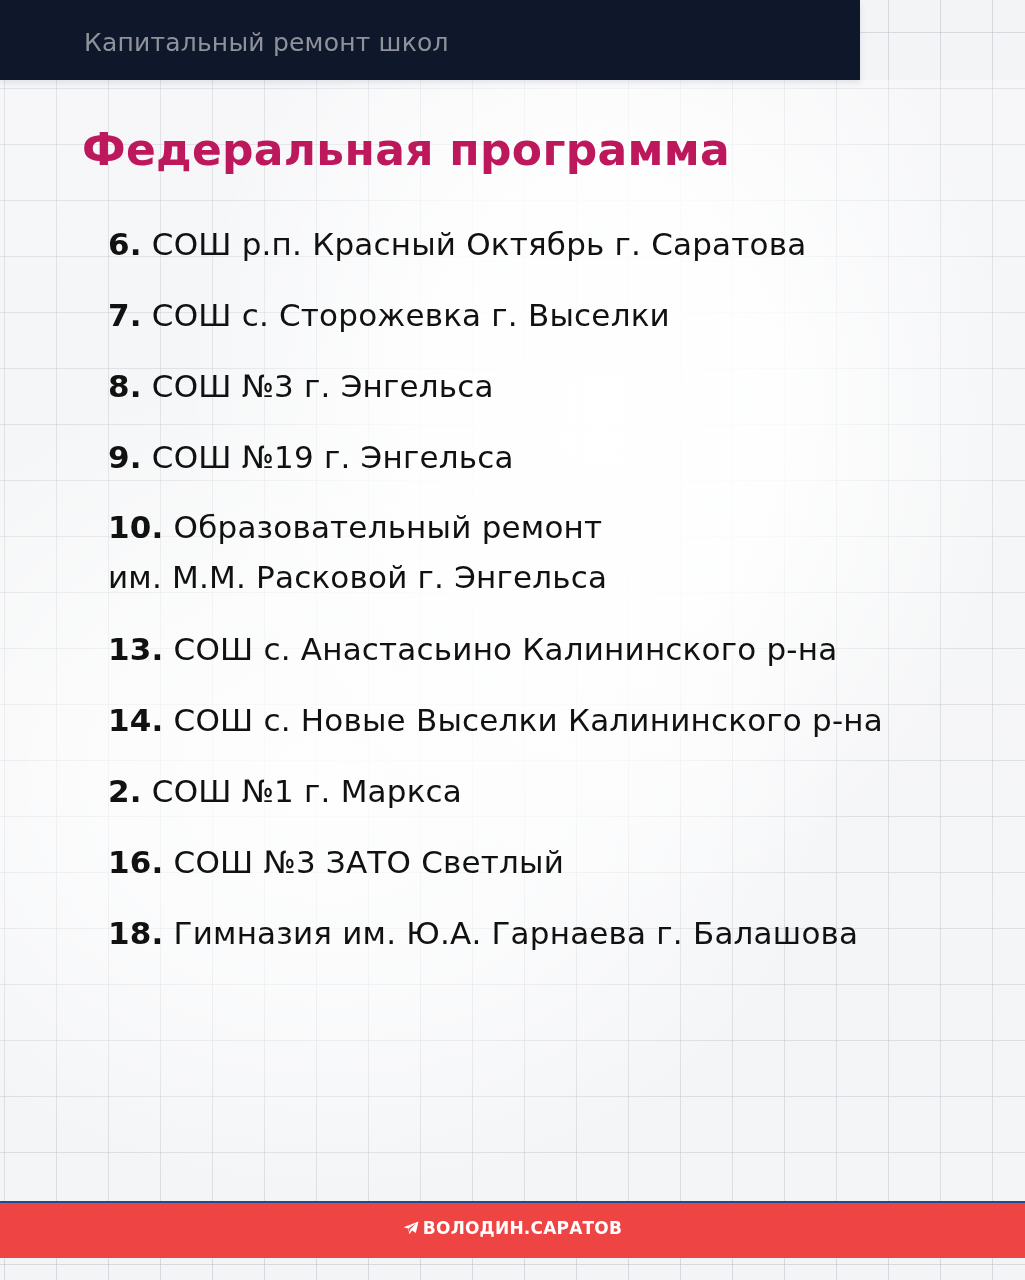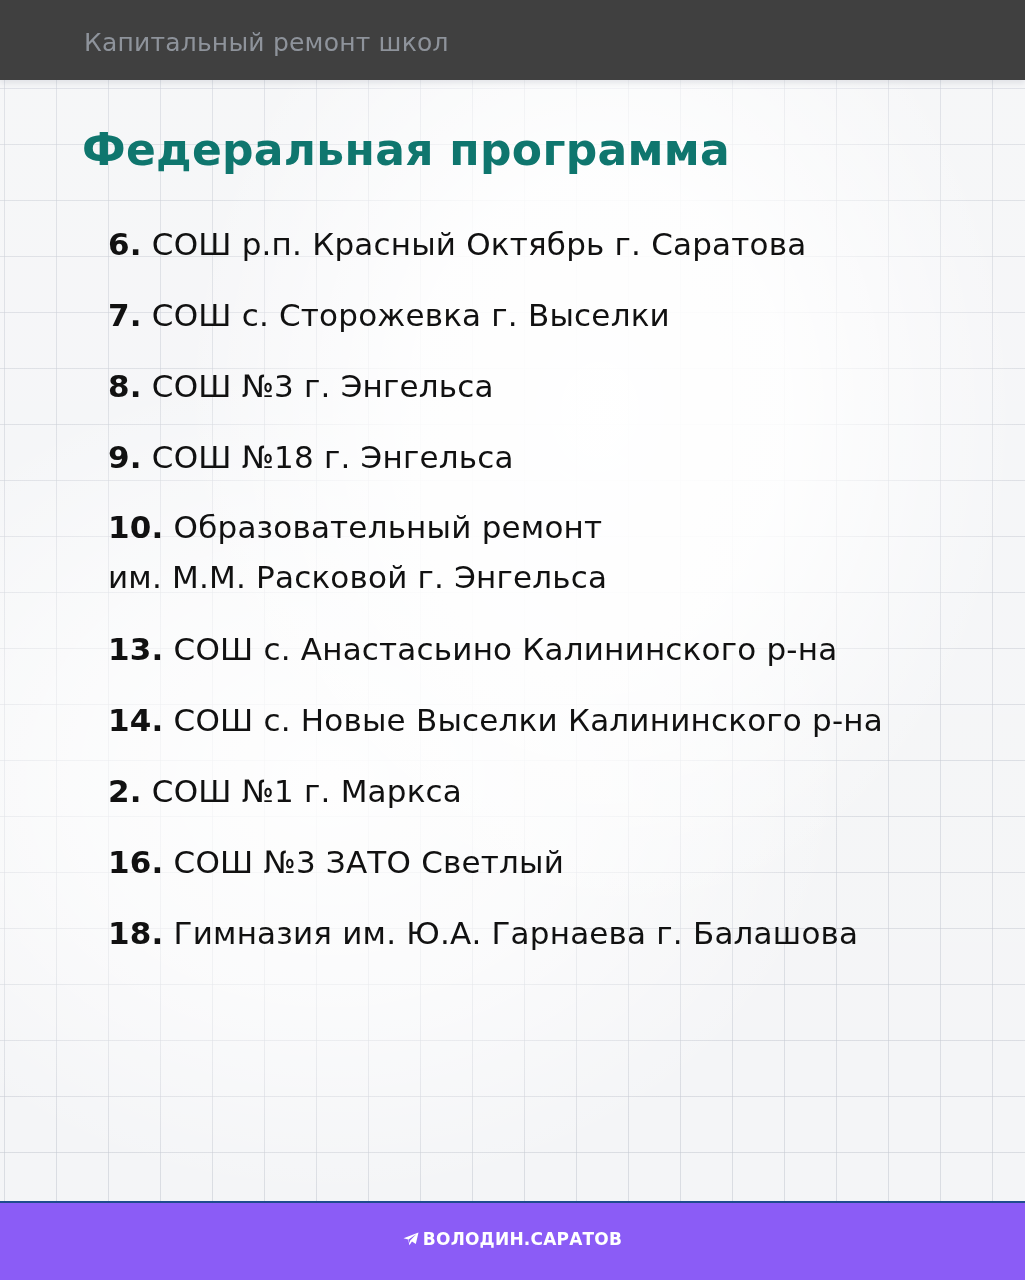--- a/index.html
+++ b/index.html
@@ -20,49 +20,49 @@
     }
     .glow {
       position: absolute; left: 0; top: 80px; width: 1025px; height: 1121px;
       background:
         radial-gradient(ellipse 420px 520px at 600px 330px, rgba(255,255,255,0.97) 0%, rgba(255,255,255,0.85) 45%, rgba(255,255,255,0) 100%),
         radial-gradient(ellipse 520px 420px at 330px 700px, rgba(255,255,255,0.9) 0%, rgba(255,255,255,0.6) 50%, rgba(255,255,255,0) 100%),
         linear-gradient(to bottom, rgba(255,255,255,0.25), rgba(255,255,255,0.1));
       pointer-events: none;
     }
     .header-band {
-      position: absolute; left: 0; top: 0; width: 1025px; height: 80px;
-      background: #404040;
+      position: absolute; left: 0; top: 0; width: 860px; height: 80px;
+      background: #0f172a;
       box-shadow: 0 3px 6px rgba(120,130,150,0.18);
     }
     .kicker {
       position: absolute; left: 84px; top: 28px;
       font-size: 25px; color: #8e939b; letter-spacing: 0.2px;
       font-family: "DejaVu Sans", sans-serif;
     }
     .title {
       position: absolute; left: 82px; top: 124px;
-      font-size: 44px; font-weight: bold; color: #0f766e;
+      font-size: 44px; font-weight: bold; color: #be185d;
       font-family: "DejaVu Sans", sans-serif; letter-spacing: 0.3px;
     }
     .list {
       position: absolute; left: 108px; top: 218px; width: 920px;
       list-style: none;
     }
     .list li {
       font-size: 31px; color: #111111; line-height: 52px;
       margin-bottom: 19px; white-space: nowrap;
       font-family: "DejaVu Sans", sans-serif; letter-spacing: 0.2px;
     }
     .list li .num { font-weight: bold; }
     .list li .line2 { display: block; line-height: 50px; }
     .list li.two-line { line-height: 50px; margin-bottom: 21px; }
     .footer {
-      position: absolute; left: 0; top: 1201px; width: 1025px; height: 79px;
-      background: #8b5cf6;
+      position: absolute; left: 0; top: 1201px; width: 1025px; height: 57px;
+      background: #ef4444;
       border-top: 2px solid #1e4c8e;
       display: flex; align-items: center; justify-content: center;
     }
     .brand {
       display: flex; align-items: center; gap: 4px;
       color: #ffffff; font-weight: bold; font-size: 17px;
       font-family: "DejaVu Sans", sans-serif; letter-spacing: 0.2px;
       margin-top: -6px;
     }
     .brand svg { width: 16px; height: 14px; display: block; }
@@ -76,21 +76,21 @@
 <div class="header-band">
   <div class="kicker">Капитальный ремонт школ</div>
 </div>
 
 <h1 class="title">Федеральная программа</h1>
 
 <ol class="list">
   <li><span class="num">6.</span> <span>СОШ р.п. Красный Октябрь г. Саратова</span></li>
   <li><span class="num">7.</span> <span>СОШ с. Сторожевка г. Выселки</span></li>
   <li><span class="num">8.</span> <span>СОШ №3 г. Энгельса</span></li>
-  <li><span class="num">9.</span> <span>СОШ №18 г. Энгельса</span></li>
+  <li><span class="num">9.</span> <span>СОШ №19 г. Энгельса</span></li>
   <li class="two-line"><span class="num">10.</span> <span>Образовательный ремонт</span><span class="line2">им. М.М. Расковой г. Энгельса</span></li>
   <li><span class="num">13.</span> <span>СОШ с. Анастасьино Калининского р-на</span></li>
   <li><span class="num">14.</span> <span>СОШ с. Новые Выселки Калининского р-на</span></li>
   <li><span class="num">2.</span> <span>СОШ №1 г. Маркса</span></li>
   <li><span class="num">16.</span> <span>СОШ №3 ЗАТО Светлый</span></li>
   <li><span class="num">18.</span> <span>Гимназия им. Ю.А. Гарнаева г. Балашова</span></li>
 </ol>
 
 <div class="footer">
   <div class="brand">

